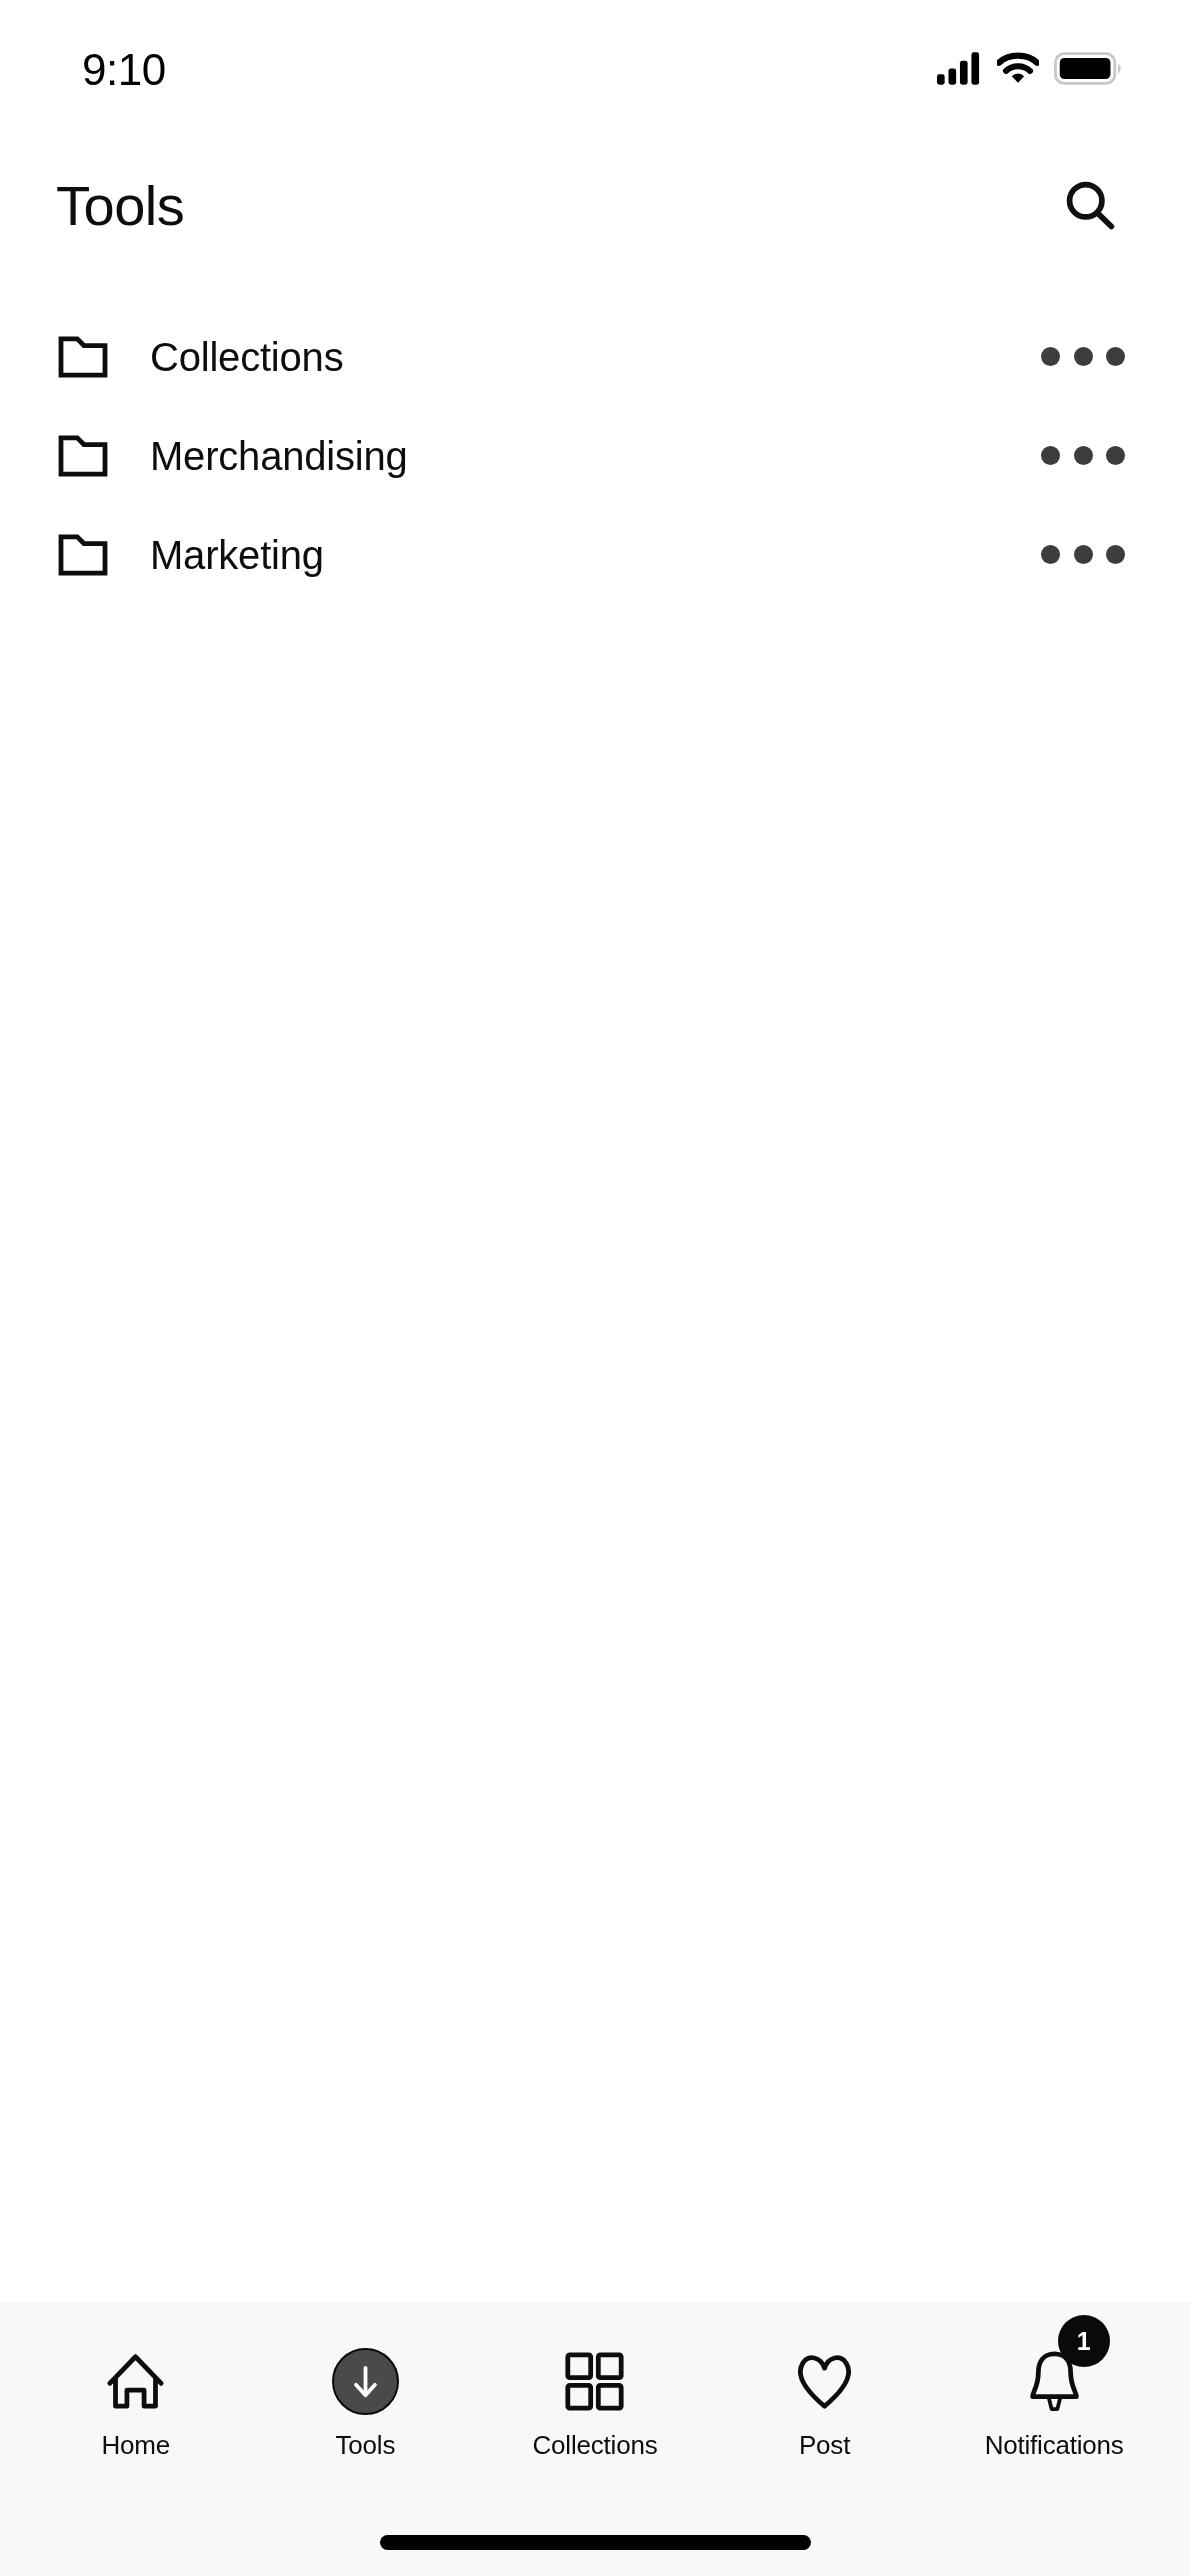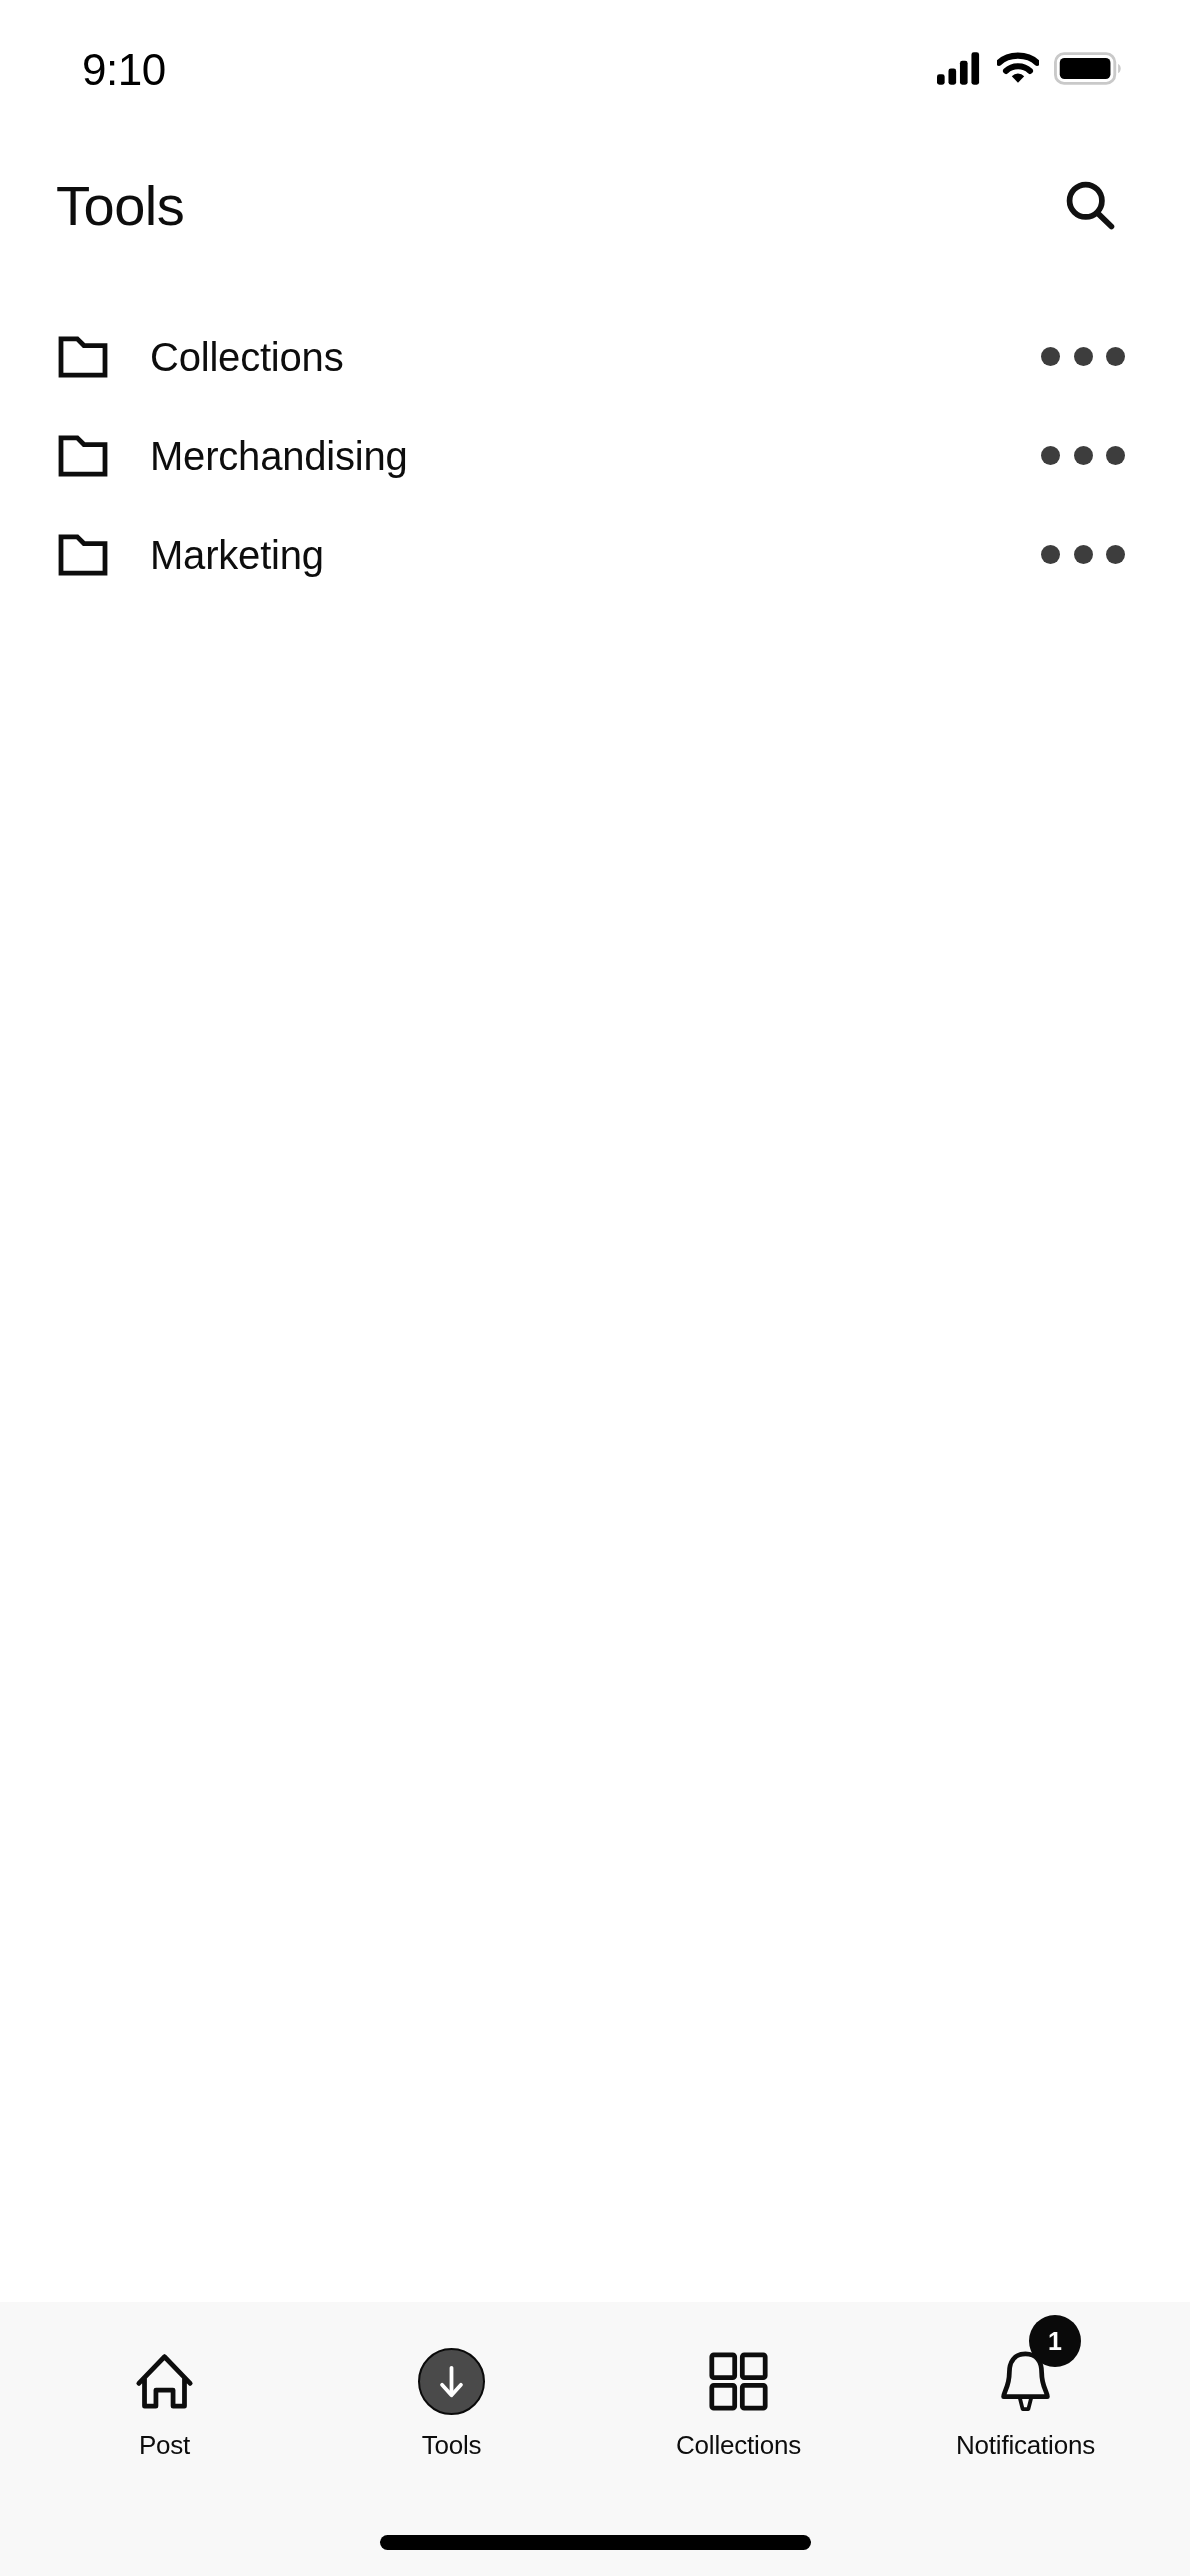--- a/index.html
+++ b/index.html
@@ -289,21 +289,21 @@
 
   <div class="bottom-nav">
     <div class="nav-items">
 
       <div class="nav-item">
         <div class="nav-icon-wrap">
           <svg width="63" height="59" viewBox="0 0 66 62">
             <path d="M33 5 L60 33 M33 5 L6 33 M12 27 v30 h12 v-17 h18 v17 h12 v-30" fill="none" stroke="#0d0d0d" stroke-width="5" stroke-linejoin="round" stroke-linecap="round"></path>
           </svg>
         </div>
-        <div class="nav-label">Post</div>
+        <div class="nav-label">Home</div>
       </div>
 
       <div class="nav-item">
         <div class="nav-icon-wrap">
           <div class="tools-active">
             <svg width="33" height="36" viewBox="0 0 34 38">
               <line x1="17" y1="4" x2="17" y2="31" stroke="#ffffff" stroke-width="4" stroke-linecap="round"></line>
               <path d="M7 22 L17 33 L27 22" fill="none" stroke="#ffffff" stroke-width="4" stroke-linecap="round" stroke-linejoin="round"></path>
             </svg>
           </div>
@@ -316,20 +316,28 @@
           <svg width="61" height="61" viewBox="0 0 64 64">
             <rect x="4" y="4" width="24" height="24" rx="2" fill="none" stroke="#0d0d0d" stroke-width="5"></rect>
             <rect x="36" y="4" width="24" height="24" rx="2" fill="none" stroke="#0d0d0d" stroke-width="5"></rect>
             <rect x="4" y="36" width="24" height="24" rx="2" fill="none" stroke="#0d0d0d" stroke-width="5"></rect>
             <rect x="36" y="36" width="24" height="24" rx="2" fill="none" stroke="#0d0d0d" stroke-width="5"></rect>
           </svg>
         </div>
         <div class="nav-label">Collections</div>
       </div>
 
+      <div class="nav-item">
+        <div class="nav-icon-wrap">
+          <svg width="63" height="59" viewBox="0 0 66 62">
+            <path d="M33 57 C 8 36, 4 22, 10 12 C 16 2, 29 5, 33 17 C 37 5, 50 2, 56 12 C 62 22, 58 36, 33 57 Z" fill="none" stroke="#0d0d0d" stroke-width="5" stroke-linejoin="round"></path>
+          </svg>
+        </div>
+        <div class="nav-label">Post</div>
+      </div>
 
       <div class="nav-item">
         <div class="nav-icon-wrap">
           <svg width="59" height="63" viewBox="0 0 62 66">
             <path d="M31 4 C 19 4, 14 13, 14 24 C 14 38, 8 44, 8 49 h46 c 0 -5, -6 -11, -6 -25 C 48 13, 43 4, 31 4 Z" fill="none" stroke="#0d0d0d" stroke-width="5" stroke-linejoin="round"></path>
             <path d="M25 50 l3 12 h6 l3 -12" fill="none" stroke="#0d0d0d" stroke-width="4" stroke-linejoin="round"></path>
           </svg>
           <div class="nav-badge">1</div>
         </div>
         <div class="nav-label">Notifications</div>

